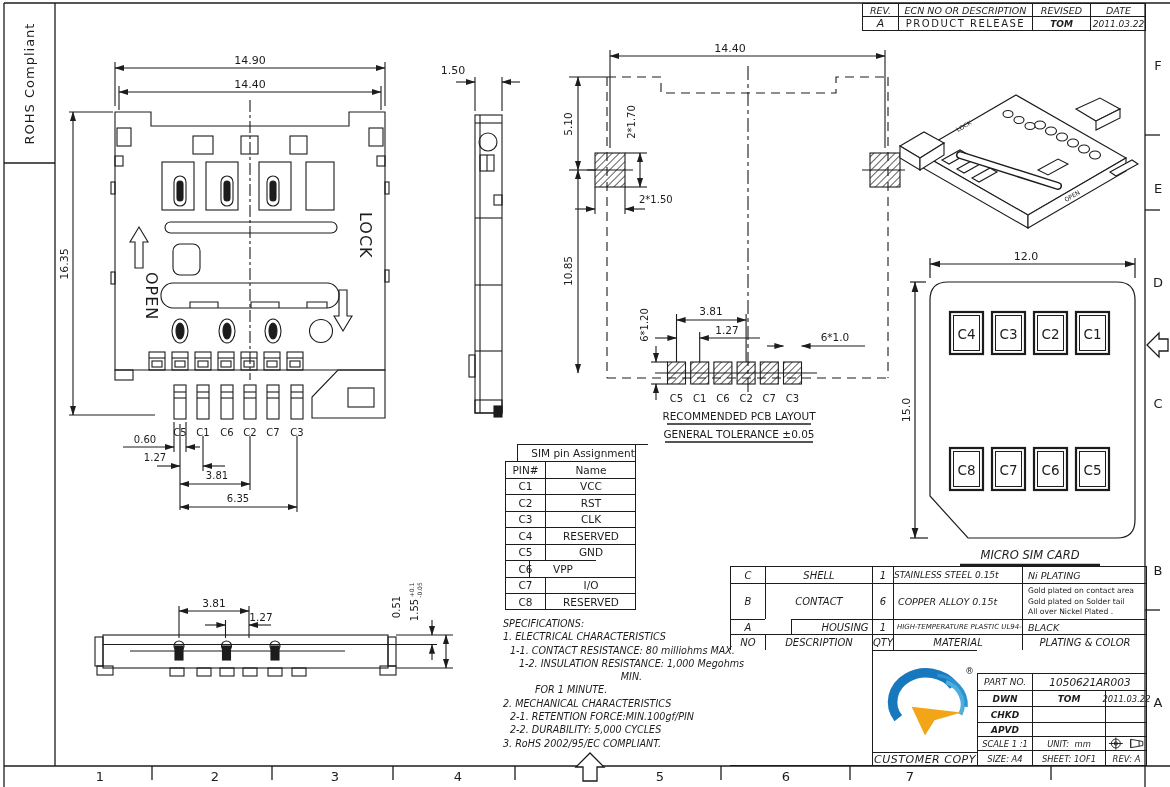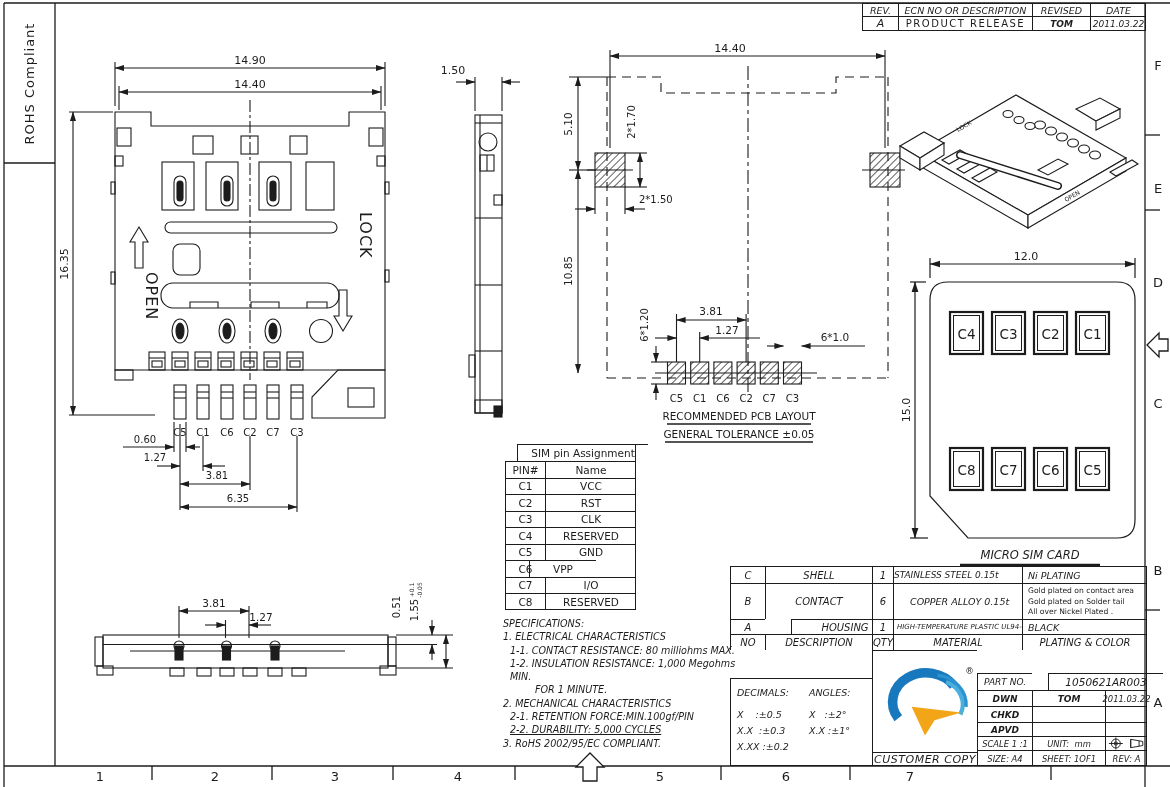--- a/index.html
+++ b/index.html
@@ -484,83 +484,74 @@
     <div class="tb ctr" style="left:0;top:132.5px;width:40px;height:16.5px;font-size:10.5px;">C7</div>
     <div class="tb ctr" style="left:40px;top:132.5px;width:91px;height:16.5px;font-size:10.5px;">I/O</div>
     <div class="tb ctr" style="left:0;top:149px;width:40px;height:16.5px;font-size:10.5px;">C8</div>
     <div class="tb ctr" style="left:40px;top:149px;width:91px;height:16.5px;font-size:10.5px;">RESERVED</div>
   </div>
 
   <div class="abs it" style="left:503px;top:617px;width:250px;font-size:9.6px;line-height:13.3px;">
     <div>SPECIFICATIONS:</div>
     <div>1. ELECTRICAL CHARACTERISTICS</div>
     <div style="padding-left:7px;">1-1. CONTACT RESISTANCE: 80 milliohms  MAX.</div>
-    <div style="padding-left:7px;">1-2. INSULATION RESISTANCE: 1,000 Megohms MIN.</div>
+    <div style="padding-left:7px;text-align:center;">1-2. INSULATION RESISTANCE: 1,000 Megohms MIN.</div>
     <div style="padding-left:32px;">FOR 1 MINUTE.</div>
     <div>2. MECHANICAL CHARACTERISTICS</div>
     <div style="padding-left:7px;">2-1. RETENTION FORCE:MIN.100gf/PIN</div>
-    <div style="padding-left:7px;text-decoration:underline;">2-2. DURABILITY: 5,000 CYCLES</div>
+    <div style="padding-left:7px;">2-2. DURABILITY: 5,000 CYCLES</div>
     <div>3. RoHS 2002/95/EC COMPLIANT.</div>
   </div>
 
   <div class="abs" style="left:730px;top:566px;width:417px;height:200px;border-right:1.3px solid #1c1c1c;border-bottom:1.3px solid #1c1c1c;box-sizing:border-box;">
 
     <div class="tb ctr it" style="left:0;top:0;width:35px;height:17px;font-size:10px;">C</div>
     <div class="tb ctr it" style="left:35px;top:0;width:107px;height:17px;font-size:10px;">SHELL</div>
     <div class="tb ctr it" style="left:142px;top:0;width:21px;height:17px;font-size:10px;">1</div>
     <div class="tb it" style="left:163px;top:0;width:129px;height:17px;font-size:9px;display:flex;align-items:center;">STAINLESS STEEL 0.15t</div>
     <div class="tb it" style="left:292px;top:0;width:125px;height:17px;font-size:9.5px;display:flex;align-items:center;padding-left:5px;">Ni PLATING</div>
 
     <div class="tb ctr it" style="left:0;top:17px;width:35px;height:36px;font-size:10px;">B</div>
     <div class="tb ctr it" style="left:35px;top:17px;width:107px;height:36px;font-size:10px;">CONTACT</div>
     <div class="tb ctr it" style="left:142px;top:17px;width:21px;height:36px;font-size:10px;">6</div>
-    <div class="tb it" style="left:163px;top:17px;width:129px;height:36px;font-size:9.5px;display:flex;align-items:center;padding-left:16px;">COPPER ALLOY 0.15t</div>
+    <div class="tb it" style="left:163px;top:17px;width:129px;height:36px;font-size:9.5px;display:flex;align-items:center;padding-left:4px;">COPPER ALLOY 0.15t</div>
     <div class="tb" style="left:292px;top:17px;width:125px;height:36px;font-size:7.6px;padding:2px 0 0 5px;line-height:10.5px;">
       <div>Gold plated on contact area</div>
       <div>Gold plated on Solder tail</div>
       <div>All over Nickel Plated .</div>
     </div>
 
     <div class="tb ctr it" style="left:0;top:53px;width:35px;height:15px;font-size:10px;">A</div>
     <div class="tb ctr it" style="left:35px;top:53px;width:107px;height:15px;font-size:10px;margin-left:26px;">HOUSING</div>
     <div class="tb ctr it" style="left:142px;top:53px;width:21px;height:15px;font-size:10px;">1</div>
     <div class="tb it" style="left:163px;top:53px;width:129px;height:15px;font-size:7px;display:flex;align-items:center;padding-left:3px;white-space:nowrap;overflow:hidden;">HIGH-TEMPERATURE PLASTIC UL94-V0</div>
     <div class="tb it" style="left:292px;top:53px;width:125px;height:15px;font-size:9.5px;display:flex;align-items:center;padding-left:5px;">BLACK</div>
 
     <div class="tb ctr it" style="left:0;top:68px;width:35px;height:16px;font-size:10px;">NO</div>
     <div class="tb ctr it" style="left:35px;top:68px;width:107px;height:16px;font-size:10px;">DESCRIPTION</div>
     <div class="tb ctr it" style="left:142px;top:68px;width:21px;height:16px;font-size:10px;">QTY</div>
     <div class="tb ctr it" style="left:163px;top:68px;width:129px;height:16px;font-size:10px;">MATERIAL</div>
     <div class="tb ctr it" style="left:292px;top:68px;width:125px;height:16px;font-size:10px;">PLATING &amp; COLOR</div>
 
 
-    <div class="tb it" style="left:0;top:112px;width:142px;height:88px;font-size:9.5px;">
-      <span class="abs" style="left:6px;top:8px;">DECIMALS:</span>
-      <span class="abs" style="left:78px;top:8px;">ANGLES:</span>
-      <span class="abs pre" style="left:6px;top:30px;">X    :±0.5</span>
-      <span class="abs pre" style="left:6px;top:46px;">X.X  :±0.3</span>
-      <span class="abs pre" style="left:6px;top:62px;">X.XX :±0.2</span>
-      <span class="abs pre" style="left:78px;top:30px;">X   :±2°</span>
-      <span class="abs pre" style="left:78px;top:46px;">X.X :±1°</span>
-    </div>
 
     <div class="tb ctr" style="left:142px;top:84px;width:105px;height:102px;">
       <svg width="96" height="86" viewBox="0 0 100 90">
         <path d="M22,62 A32,28 0 1 1 80,28" stroke="#1878be" stroke-width="10" fill="none"></path>
         <path d="M72,24 A27,25 0 0 1 87,58" stroke="#4aaede" stroke-width="4.5" fill="none"></path>
         <path d="M63,17 A34,31 0 0 1 93,50" stroke="#2b93cf" stroke-width="3.5" fill="none"></path>
         <polygon points="36,50 88,56 60,64 50,80" fill="#f2a516"></polygon>
         <text x="92" y="16" font-size="9" fill="#1878be">®</text>
       </svg>
     </div>
     <div class="tb ctr it" style="left:142px;top:186px;width:105px;height:14px;font-size:11px;letter-spacing:0.5px;">CUSTOMER COPY</div>
 
 
     <div class="tb ctr it" style="left:247px;top:107px;width:55px;height:17px;font-size:9px;">PART NO.</div>
-    <div class="tb ctr it" style="left:302px;top:107px;width:115px;height:17px;font-size:10.5px;margin-left:16px;">1050621AR003</div>
+    <div class="tb ctr it" style="left:302px;top:107px;width:115px;height:17px;font-size:10.5px;">1050621AR003</div>
 
     <div class="tb ctr it" style="left:247px;top:124px;width:55px;height:16px;font-size:9px;font-weight:bold;">DWN</div>
     <div class="tb ctr it" style="left:302px;top:124px;width:73px;height:16px;font-size:9px;font-weight:bold;">TOM</div>
     <div class="tb ctr it" style="left:375px;top:124px;width:42px;height:16px;font-size:8.4px;">2011.03.22</div>
 
     <div class="tb ctr it" style="left:247px;top:140px;width:55px;height:16px;font-size:9px;font-weight:bold;">CHKD</div>
     <div class="tb" style="left:302px;top:140px;width:73px;height:16px;"></div>
     <div class="tb" style="left:375px;top:140px;width:42px;height:16px;"></div>
 
     <div class="tb ctr it" style="left:247px;top:156px;width:55px;height:14px;font-size:9px;font-weight:bold;">APVD</div>

